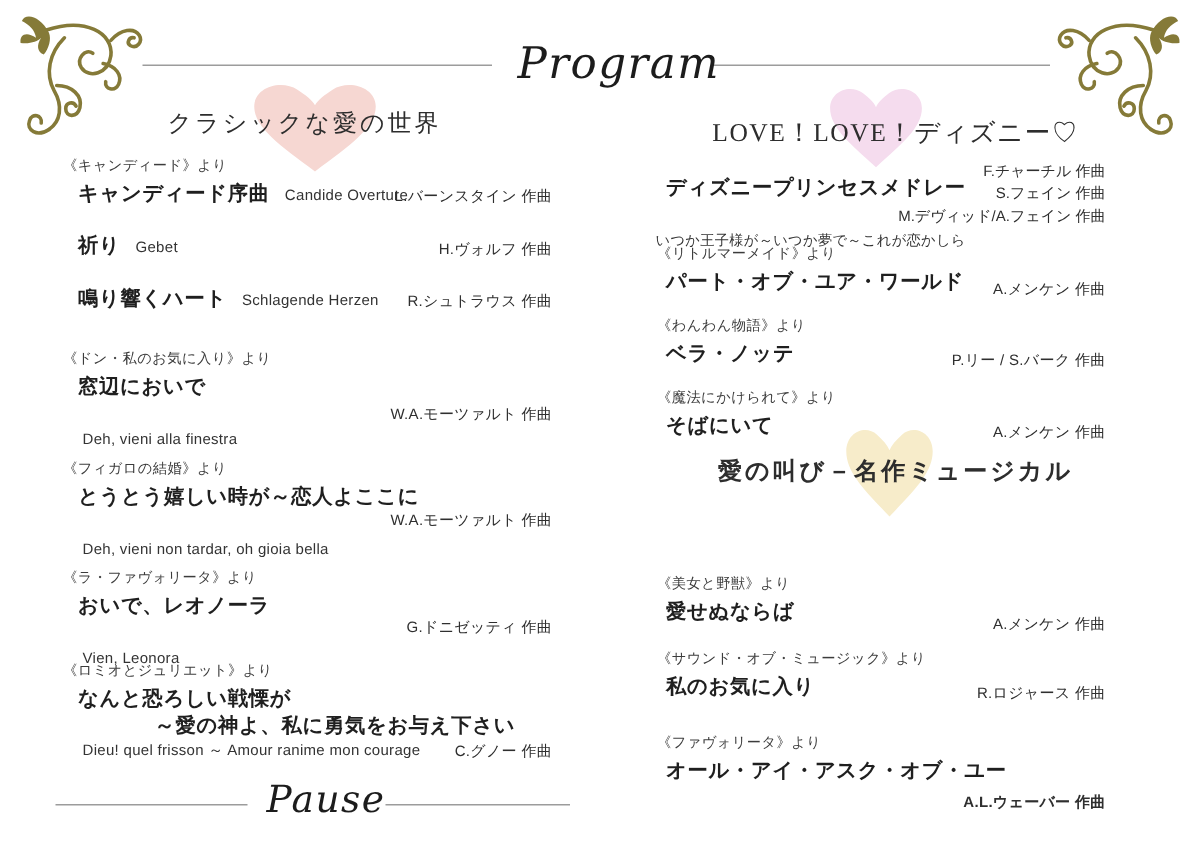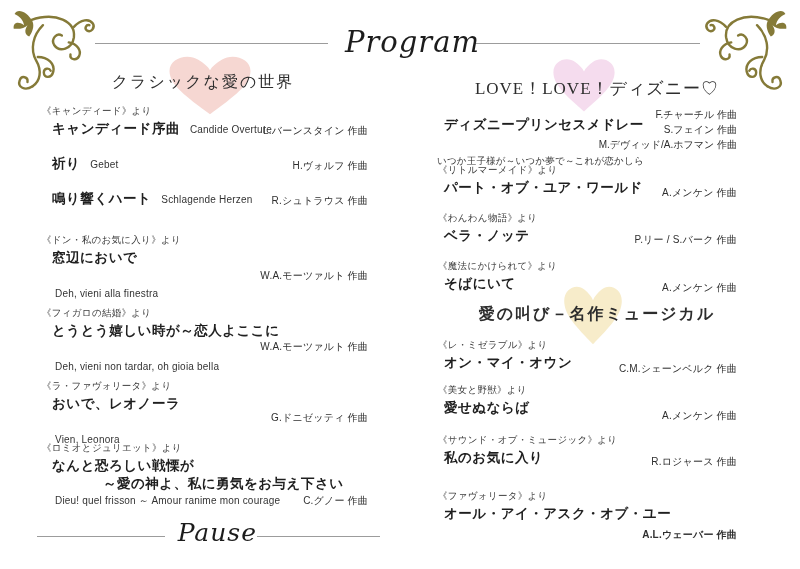--- a/index.html
+++ b/index.html
@@ -129,21 +129,21 @@
       <span class="comp" style="top:53px;">C.グノー 作曲</span>
     </div>
   </div>
 
   <div id="right-col" class="col" style="left:437px;width:300px;">
 
     <div class="piece" style="top:106px;">
       <div class="comp-stack">
         <div>F.チャーチル 作曲</div>
         <div>S.フェイン 作曲</div>
-        <div>M.デヴィッド/A.ホフマン 作曲</div>
+        <div>M.デヴィッド/A.フェイン 作曲</div>
       </div>
       <div class="trow" style="margin-top:10px;">ディズニープリンセスメドレー</div>
       <div class="sub">いつか王子様が～いつか夢で～これが恋かしら</div>
     </div>
 
     <div class="piece" style="top:163px;">
       <div class="src">《リトルマーメイド》より</div>
       <div class="trow">パート・オブ・ユア・ワールド</div>
       <span class="comp" style="top:23px;">A.メンケン 作曲</span>
     </div>
@@ -153,25 +153,20 @@
       <div class="trow">ベラ・ノッテ</div>
       <span class="comp" style="top:22px;">P.リー / S.バーク 作曲</span>
     </div>
 
     <div class="piece" style="top:259px;">
       <div class="src">《魔法にかけられて》より</div>
       <div class="trow">そばにいて</div>
       <span class="comp" style="top:22px;">A.メンケン 作曲</span>
     </div>
 
-    <div class="piece" style="top:338px;">
-      <div class="src">《レ・ミゼラブル》より</div>
-      <div class="trow">オン・マイ・オウン</div>
-      <span class="comp" style="top:24px;">C.M.シェーンベルク 作曲</span>
-    </div>
 
     <div class="piece" style="top:383px;">
       <div class="src">《美女と野獣》より</div>
       <div class="trow">愛せぬならば</div>
       <span class="comp" style="top:26px;">A.メンケン 作曲</span>
     </div>
 
     <div class="piece" style="top:433px;">
       <div class="src">《サウンド・オブ・ミュージック》より</div>
       <div class="trow">私のお気に入り</div>

